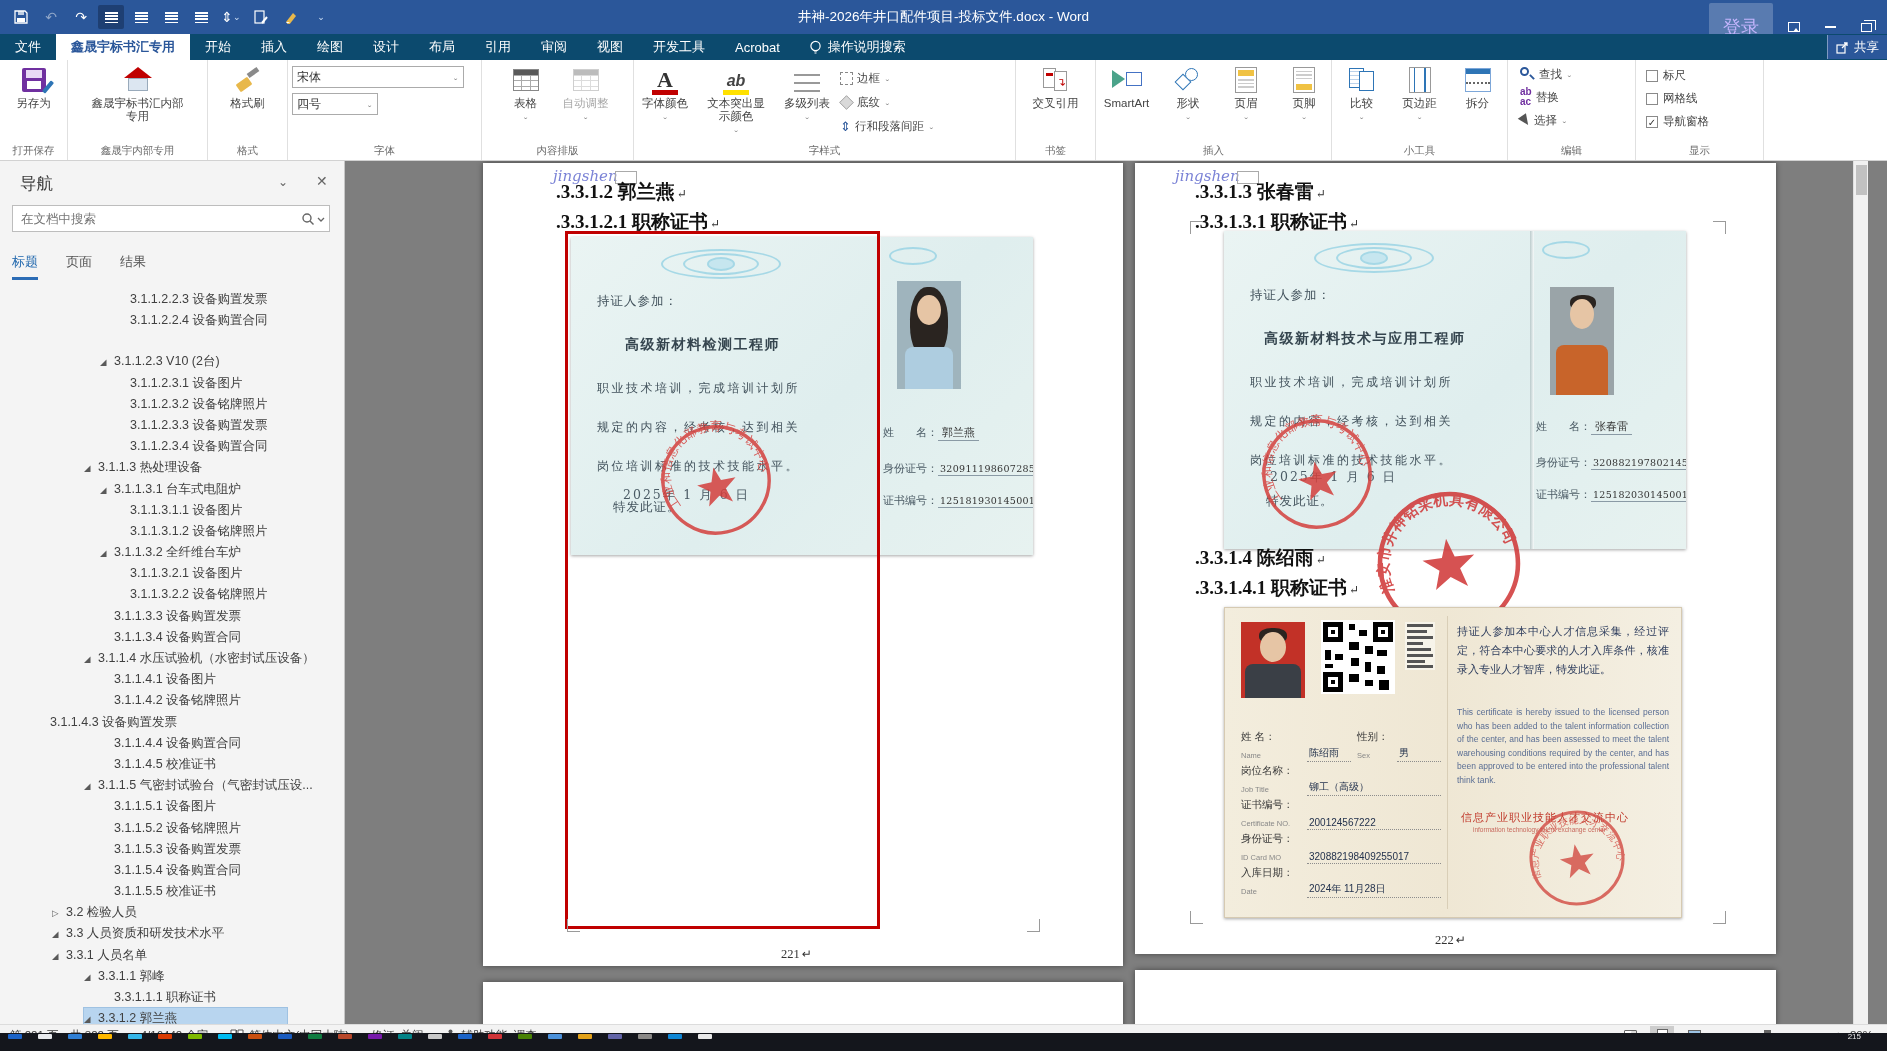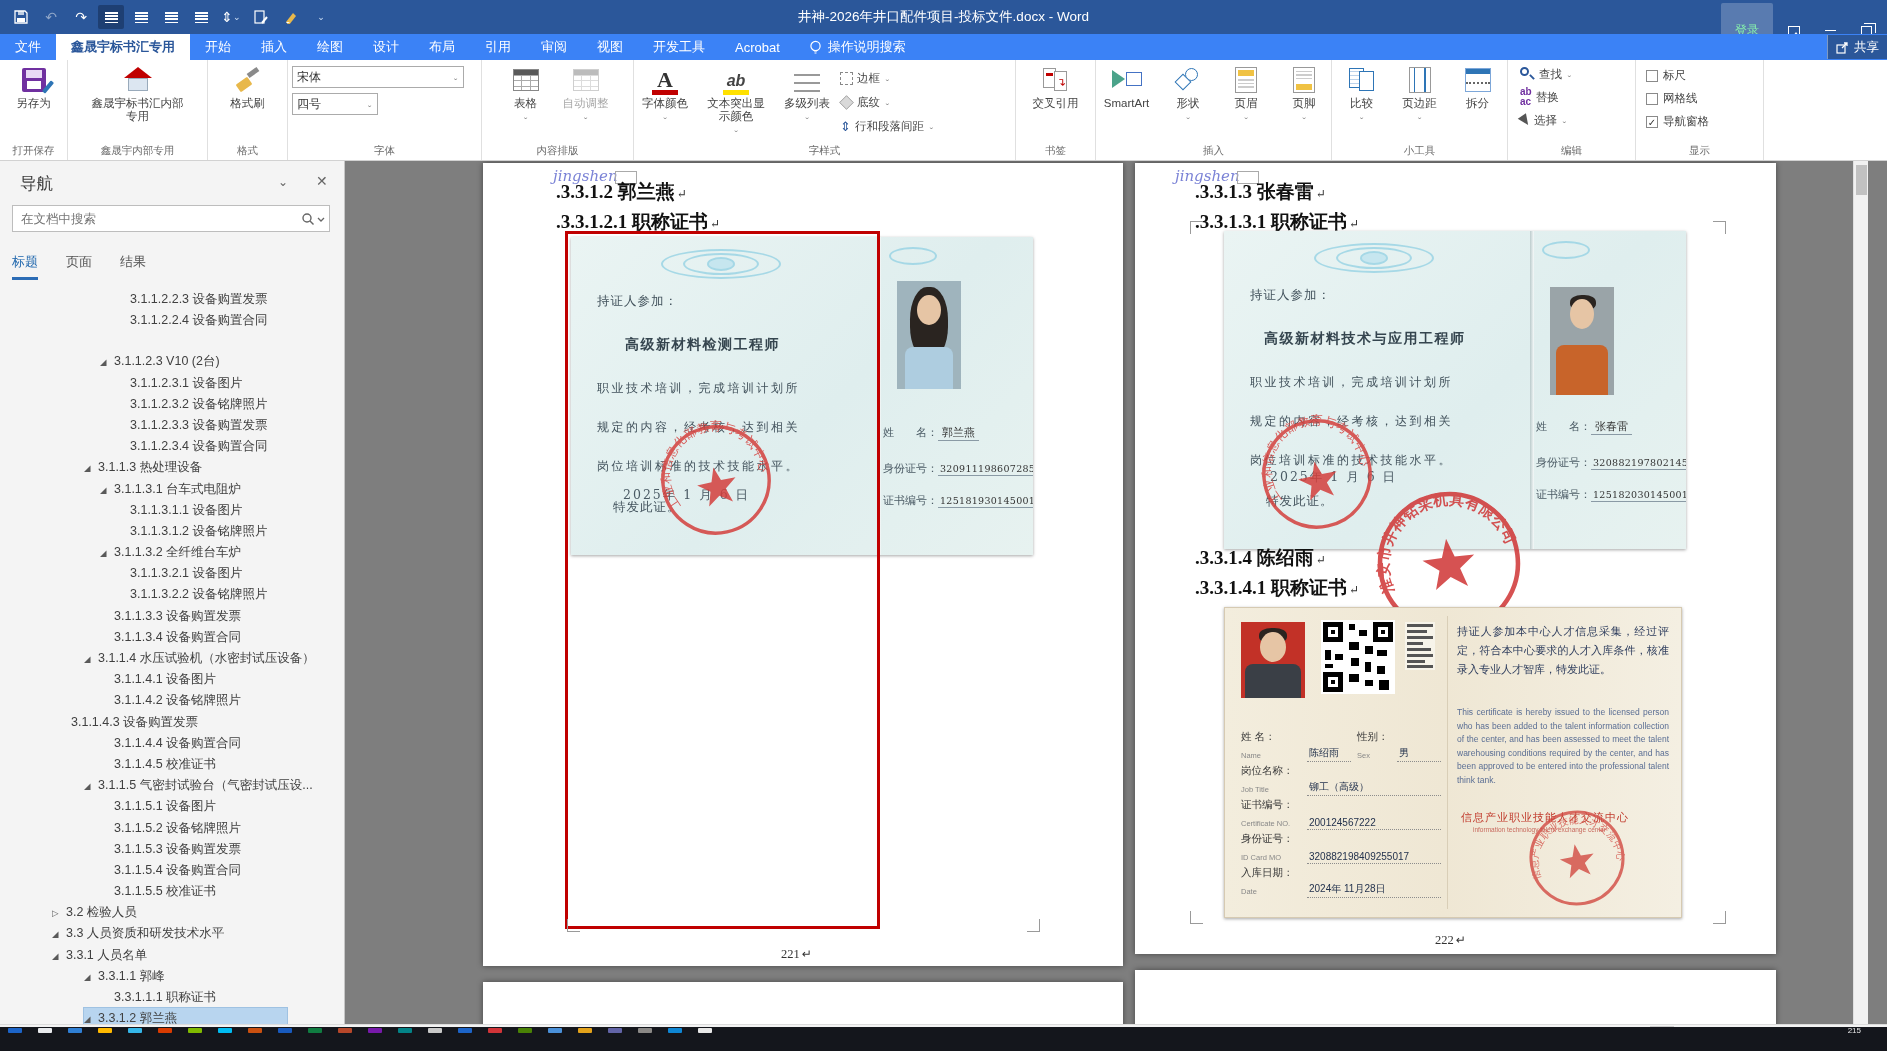--- a/index.html
+++ b/index.html
@@ -9,30 +9,30 @@
   
   #titlebar{position:absolute;left:0;top:0;width:1887px;height:34px;background:#2b579a;color:#fff;}
   #qat{position:absolute;left:8px;top:4px;display:flex;align-items:center;gap:4px;height:26px;}
   .qbtn{width:26px;height:24px;display:flex;align-items:center;justify-content:center;color:#ffffff;font-size:14px;border-radius:2px;}
   .qbtn.sel{background:#1e3f73;}
   .qbtn.dis{color:#8fa6c8;}
   .stripes{width:13px;height:11px;background:repeating-linear-gradient(#fff 0 1.6px,transparent 1.6px 3.2px);}
   .qcaret{font-size:9px;color:#cfe0f5;}
   #wintitle{position:absolute;left:0;right:0;top:0;height:34px;display:flex;align-items:center;justify-content:center;font-size:13.5px;color:#ffffff;pointer-events:none;}
   #winctrls{position:absolute;right:6px;top:3px;display:flex;align-items:center;gap:6px;}
-  #signin{background:rgba(255,255,255,.22);color:#86efac;font-size:12px;padding:19px 14px;border-radius:2px;}
+  #signin{background:rgba(255,255,255,.22);color:#c4b5fd;font-size:18px;padding:12px 14px;border-radius:2px;}
   .wbtn{width:30px;height:24px;display:flex;align-items:center;justify-content:center;color:#fff;font-size:12px;}
   .wglyph{width:11px;height:9px;border:1px solid #fff;position:relative;}
   .wglyph.restore::after{content:"";position:absolute;left:2px;top:-4px;width:11px;height:9px;border:1px solid #fff;border-left:none;border-bottom:none;}
   .wminus{width:11px;height:1.5px;background:#fff;}
   .wribbon{width:12px;height:10px;border:1px solid #fff;position:relative;}
   .wribbon::after{content:"";position:absolute;left:3.5px;top:2px;border:3px solid transparent;border-bottom:4px solid #fff;}
 
   
-  #tabrow{position:absolute;left:0;top:34px;width:1887px;height:26px;background:#3b82f6;display:flex;align-items:stretch;color:#fff;font-size:13px;}
+  #tabrow{position:absolute;left:0;top:34px;width:1887px;height:26px;background:#0c4a6e;display:flex;align-items:stretch;color:#fff;font-size:13px;}
   .rtab{padding:0 15px;display:flex;align-items:center;white-space:nowrap;}
   .rtab.active{background:#ffffff;color:#2b579a;font-weight:bold;}
   #tellme{display:flex;align-items:center;gap:6px;padding:0 14px;}
   #sharebtn{position:absolute;right:0;top:1px;height:24px;display:flex;align-items:center;gap:5px;padding:0 8px;border-left:1px solid rgba(255,255,255,.4);font-size:12.5px;color:#fff;background:#2b579a;}
 
   
   #ribbon{position:absolute;left:0;top:60px;width:1887px;height:101px;background:#ffffff;border-bottom:1px solid #d2d2d2;display:flex;}
   .rgroup{display:flex;flex-direction:column;border-right:1px solid #e0e0e0;flex:0 0 auto;}
   .gbody{flex:1;display:flex;align-items:flex-start;padding:3px 4px 0 4px;gap:2px;}
   .glabel{height:17px;text-align:center;font-size:10.5px;color:#6b6b6b;line-height:15px;white-space:nowrap;overflow:hidden;}
@@ -178,21 +178,21 @@
   #statusbar .sright{display:flex;align-items:center;gap:8px;padding-right:14px;}
   .viewbtn{width:24px;height:18px;display:flex;align-items:center;justify-content:center;}
   .viewbtn.active{background:#cdcdcd;}
   .vb-page{width:11px;height:13px;background:#fff;border:1px solid #666;}
   .vb-book{width:13px;height:10px;background:linear-gradient(105deg,#fff 48%,#ddd 52%);border:1px solid #666;border-radius:1px;}
   .vb-web{width:13px;height:11px;border:1px solid #666;background:linear-gradient(#9cc3e5 0 3px,#fff 3px);}
   #zoomtrack{width:96px;height:2px;background:#a6a6a6;position:relative;}
   #zoomthumb{position:absolute;left:34px;top:-4px;width:7px;height:10px;background:#666;}
 
   
-  #taskbar{position:absolute;left:0;bottom:0;width:1887px;height:24px;background:#14161c;overflow:hidden;}
+  #taskbar{position:absolute;left:0;bottom:0;width:1887px;height:18px;background:#14161c;overflow:hidden;}
   .tbi{position:absolute;top:1px;width:14px;height:5px;border-radius:1px;}
   #tbclock{position:absolute;right:26px;top:0;color:#e8e8e8;font-size:8px;line-height:7px;}
 </style>
 </head>
 <body>
 
 <div id="titlebar">
   <div id="qat">
     <span class="qbtn">
       <svg width="14" height="14" viewBox="0 0 14 14">
@@ -564,21 +564,21 @@
       <div class="trow" style="padding-left: 130px;"><span class="twrap"><span class="ttxt">3.1.1.3.1.1 设备图片</span></span></div>
       <div class="trow" style="padding-left: 130px;"><span class="twrap"><span class="ttxt">3.1.1.3.1.2 设备铭牌照片</span></span></div>
       <div class="trow" style="padding-left: 100px;"><span class="twrap"><span class="tri">◢</span><span class="ttxt">3.1.1.3.2 全纤维台车炉</span></span></div>
       <div class="trow" style="padding-left: 130px;"><span class="twrap"><span class="ttxt">3.1.1.3.2.1 设备图片</span></span></div>
       <div class="trow" style="padding-left: 130px;"><span class="twrap"><span class="ttxt">3.1.1.3.2.2 设备铭牌照片</span></span></div>
       <div class="trow" style="padding-left: 114px;"><span class="twrap"><span class="ttxt">3.1.1.3.3 设备购置发票</span></span></div>
       <div class="trow" style="padding-left: 114px;"><span class="twrap"><span class="ttxt">3.1.1.3.4 设备购置合同</span></span></div>
       <div class="trow" style="padding-left: 84px;"><span class="twrap"><span class="tri">◢</span><span class="ttxt">3.1.1.4 水压试验机（水密封试压设备）</span></span></div>
       <div class="trow" style="padding-left: 114px;"><span class="twrap"><span class="ttxt">3.1.1.4.1 设备图片</span></span></div>
       <div class="trow" style="padding-left: 114px;"><span class="twrap"><span class="ttxt">3.1.1.4.2 设备铭牌照片</span></span></div>
-      <div class="trow" style="padding-left: 71px;"><span class="twrap"><span class="ttxt">3.1.1.4.3 设备购置发票</span></span></div>
+      <div class="trow" style="padding-left: 50px;"><span class="twrap"><span class="ttxt">3.1.1.4.3 设备购置发票</span></span></div>
       <div class="trow" style="padding-left: 114px;"><span class="twrap"><span class="ttxt">3.1.1.4.4 设备购置合同</span></span></div>
       <div class="trow" style="padding-left: 114px;"><span class="twrap"><span class="ttxt">3.1.1.4.5 校准证书</span></span></div>
       <div class="trow" style="padding-left: 84px;"><span class="twrap"><span class="tri">◢</span><span class="ttxt">3.1.1.5 气密封试验台（气密封试压设...</span></span></div>
       <div class="trow" style="padding-left: 114px;"><span class="twrap"><span class="ttxt">3.1.1.5.1 设备图片</span></span></div>
       <div class="trow" style="padding-left: 114px;"><span class="twrap"><span class="ttxt">3.1.1.5.2 设备铭牌照片</span></span></div>
       <div class="trow" style="padding-left: 114px;"><span class="twrap"><span class="ttxt">3.1.1.5.3 设备购置发票</span></span></div>
       <div class="trow" style="padding-left: 114px;"><span class="twrap"><span class="ttxt">3.1.1.5.4 设备购置合同</span></span></div>
       <div class="trow" style="padding-left: 114px;"><span class="twrap"><span class="ttxt">3.1.1.5.5 校准证书</span></span></div>
       <div class="trow" style="padding-left: 52px;"><span class="twrap"><span class="tri">▷</span><span class="ttxt">3.2 检验人员</span></span></div>
       <div class="trow" style="padding-left: 52px;"><span class="twrap"><span class="tri">◢</span><span class="ttxt">3.3 人员资质和研发技术水平</span></span></div>

